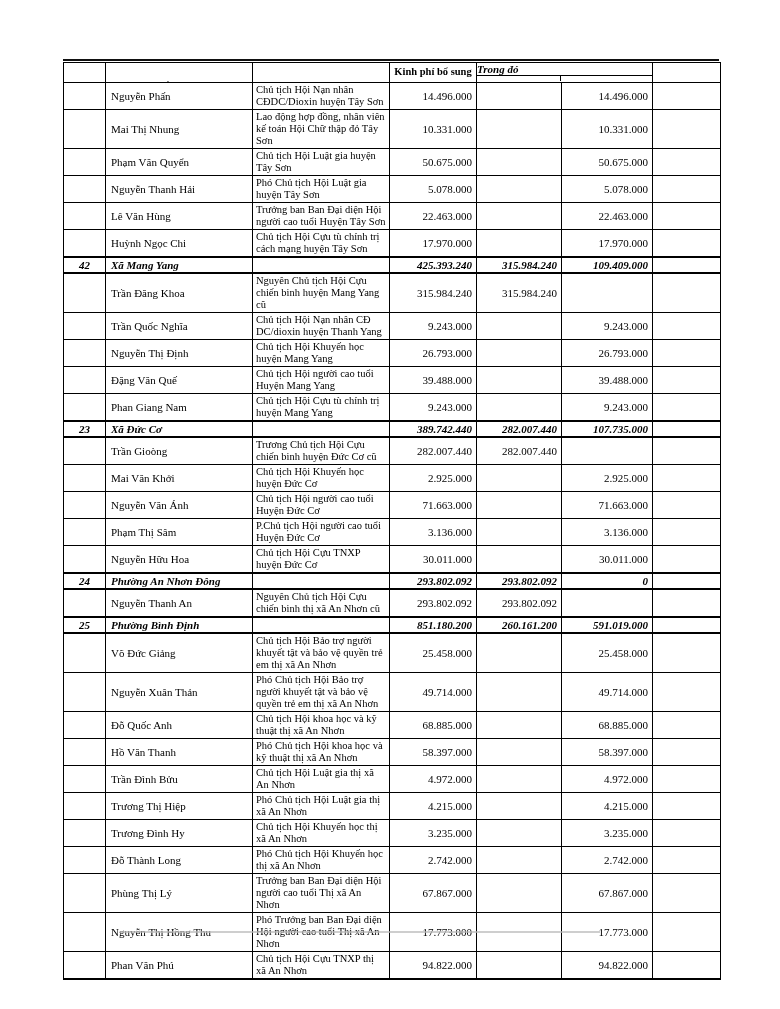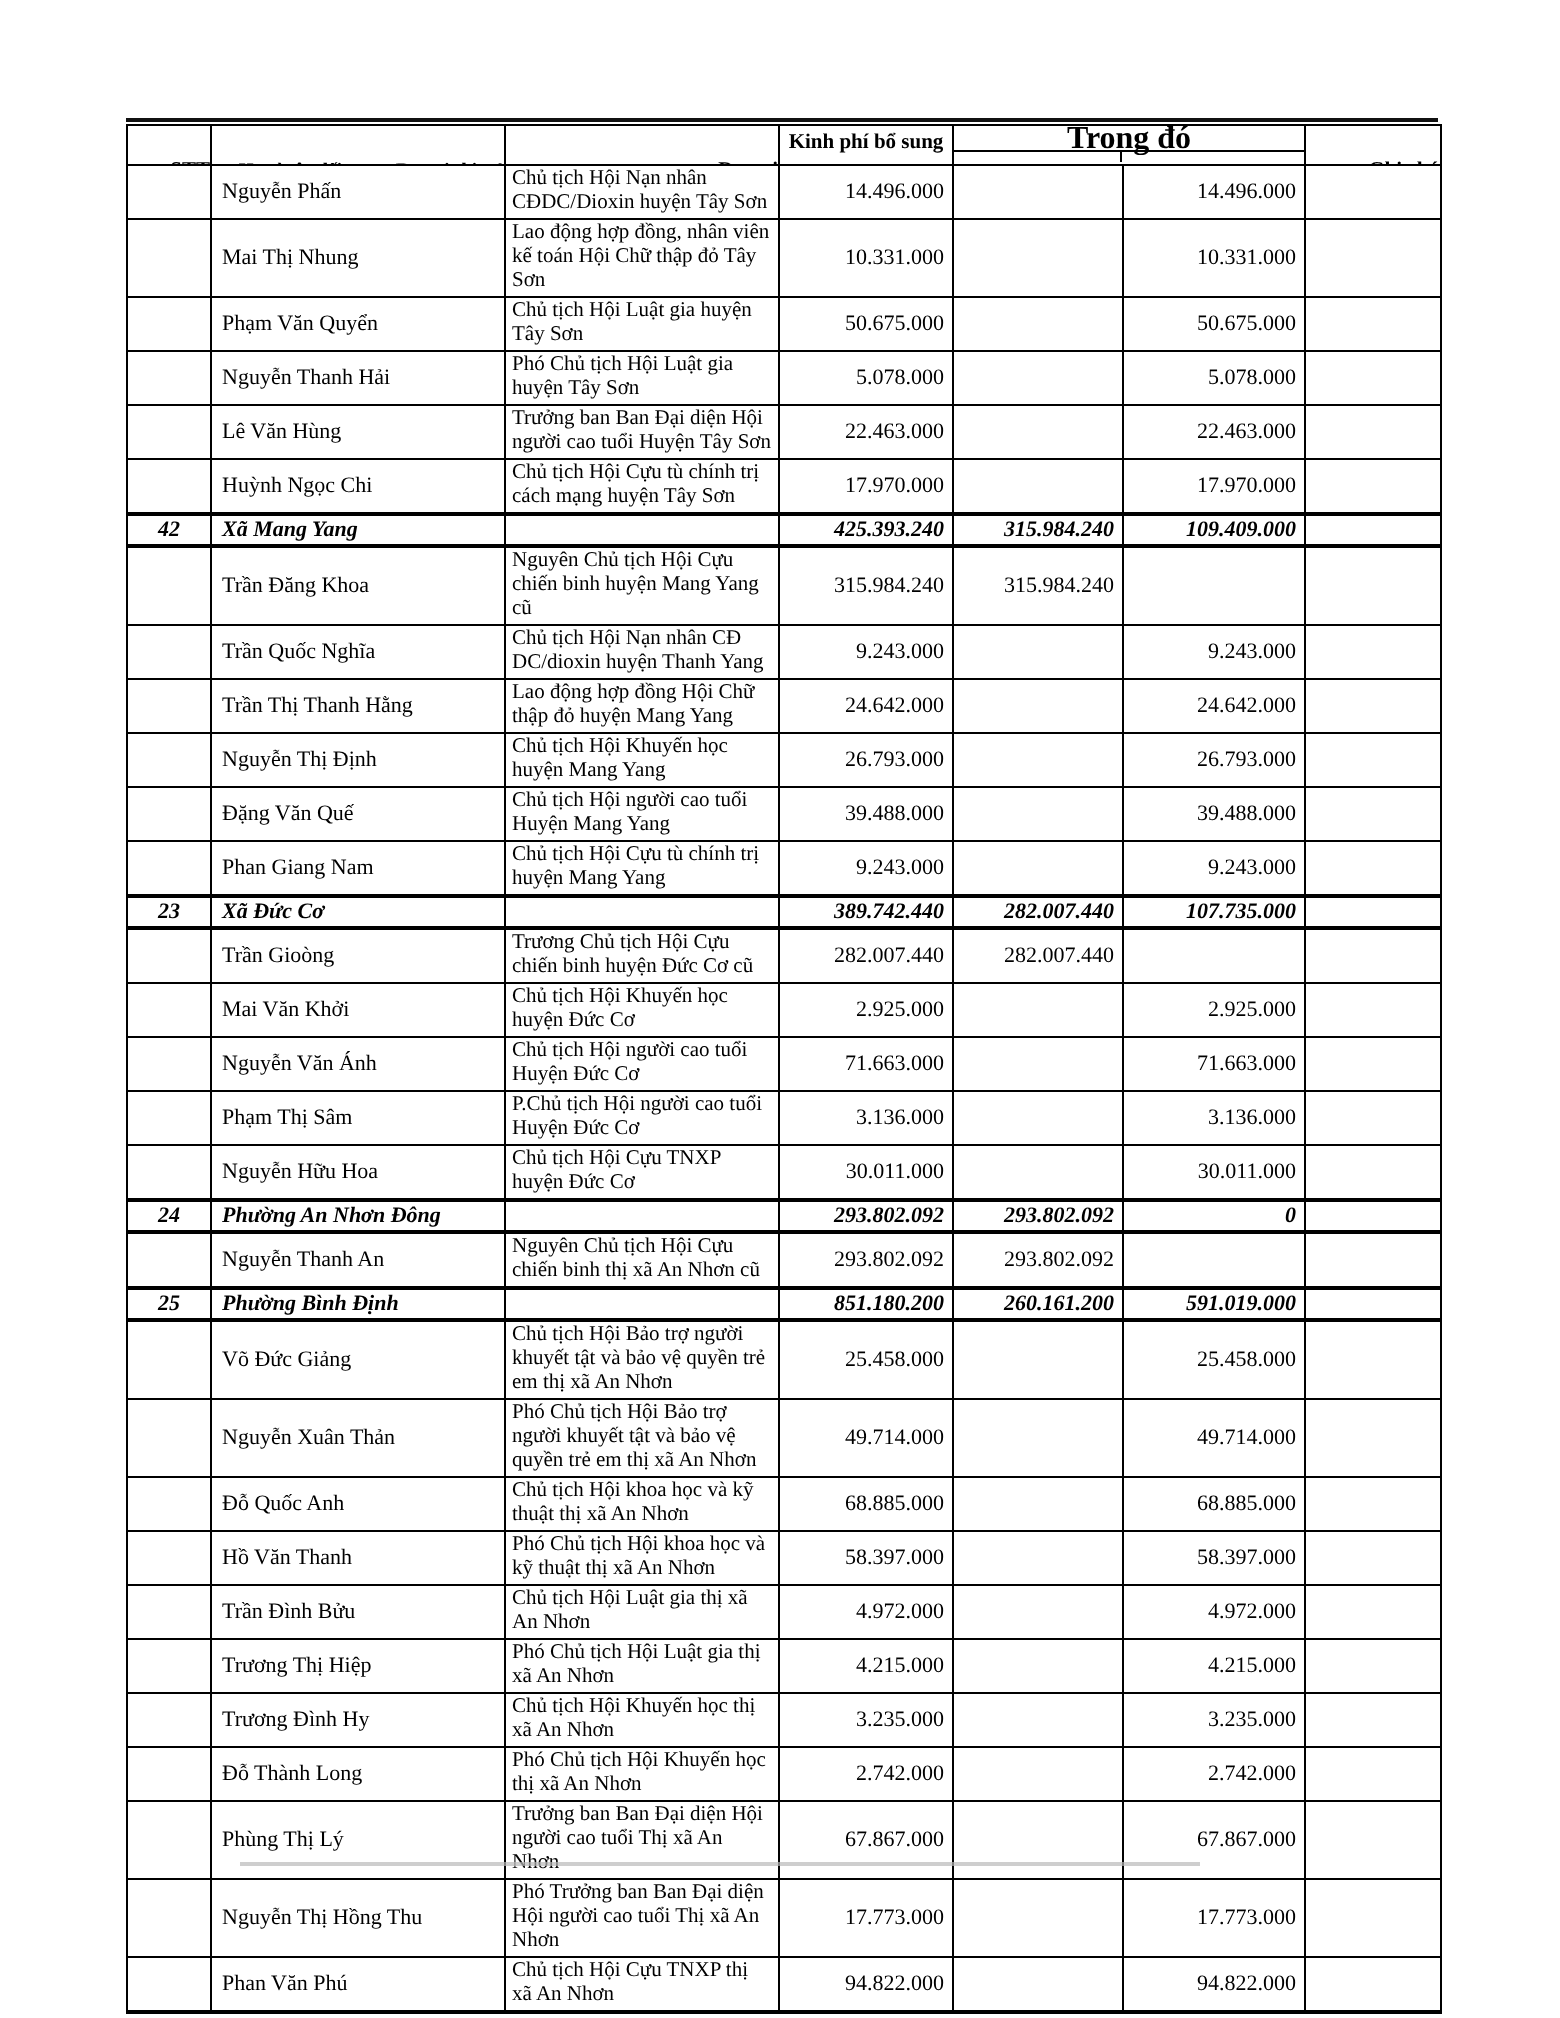--- a/index.html
+++ b/index.html
@@ -15,21 +15,21 @@
   table { border-collapse:collapse; table-layout:fixed; width:657px; }
   td, th { border:1px solid #000; vertical-align:middle; overflow:hidden; }
   th { padding:0; font-weight:bold; height:19px; }
   .hcell { position:relative; height:19px; overflow:hidden; }
   .hlabel { position:absolute; left:0; right:0; text-align:center; font-weight:bold;
             font-size:10.5px; line-height:12px; white-space:nowrap; }
   .hlabel.top { top:3px; }
   .hlabel.low { top:17px;text-align:right; }
   .hlabel.tight { font-size:9.5px; letter-spacing:-0.2px; }
   .td-top { height:13px; line-height:13px; border-bottom:1px solid #000;
-            font-weight:bold; font-size:16px; text-align:center; }
+            font-weight:bold; font-size:11px; text-align:left;font-style:italic; }
   .td-stub { display:flex; height:5px; }
   .stub-l { width:84px; border-right:1px solid #000; }
   .stub-r { flex:1; }
   tbody td { font-size:11px; line-height:12px; padding:1px 4px; }
   tbody tr.person td { height:24px; }
   tbody tr.person.h3 td { height:36px; }
   td.stt { text-align:center; }
   td.name { padding-left:5px; }
   td.pos  { font-size:10.5px; line-height:12px; padding:1px 3px; }
   td.amt  { text-align:right; padding-right:4px; }
@@ -168,29 +168,20 @@
             <td class="stt"></td>
             <td class="name">Trần Quốc Nghĩa</td>
             <td class="pos">Chủ tịch Hội Nạn nhân CĐ DC/dioxin huyện Thanh Yang</td>
             <td class="amt">9.243.000</td>
             <td class="amt"></td>
             <td class="amt">9.243.000</td>
             <td class="note"></td>
           </tr>
           <tr class="person">
             <td class="stt"></td>
-            <td class="name">Trần Thị Thanh Hằng</td>
-            <td class="pos">Lao động hợp đồng Hội Chữ thập đỏ huyện Mang Yang</td>
-            <td class="amt">24.642.000</td>
-            <td class="amt"></td>
-            <td class="amt">24.642.000</td>
-            <td class="note"></td>
-          </tr>
-          <tr class="person">
-            <td class="stt"></td>
             <td class="name">Nguyễn Thị Định</td>
             <td class="pos">Chủ tịch Hội Khuyến học huyện Mang Yang</td>
             <td class="amt">26.793.000</td>
             <td class="amt"></td>
             <td class="amt">26.793.000</td>
             <td class="note"></td>
           </tr>
           <tr class="person">
             <td class="stt"></td>
             <td class="name">Đặng Văn Quế</td>

